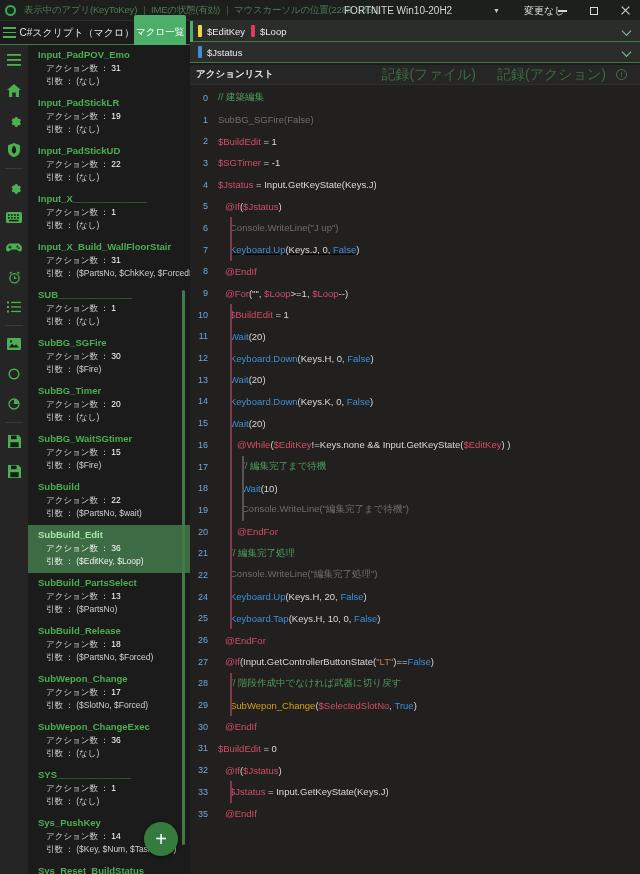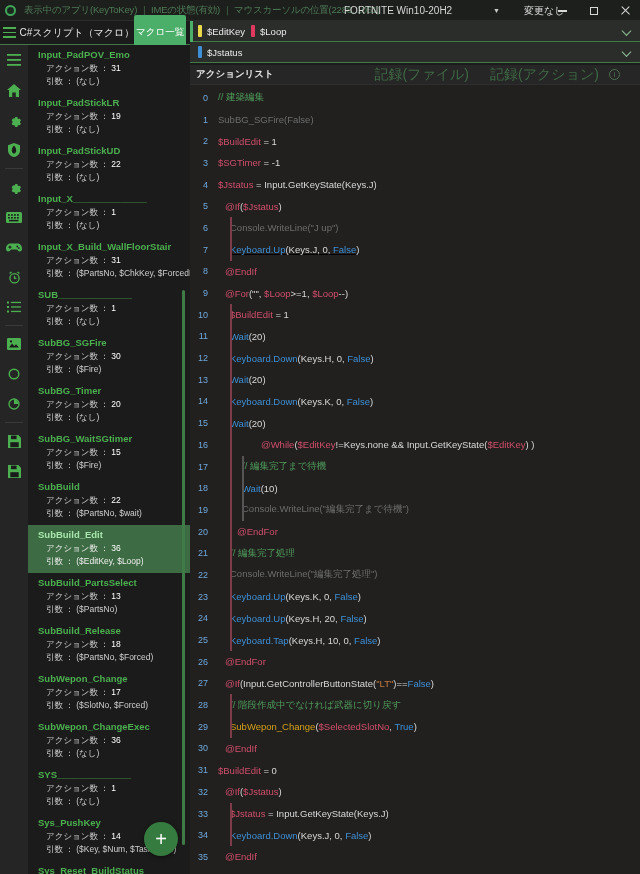--- a/index.html
+++ b/index.html
@@ -138,21 +138,21 @@
     box-shadow: 0 1px 4px rgba(0,0,0,.5);
   }
 
   
   .actpanel {
     position: absolute; top: 65px; left: 190px; width: 450px; height: 809px;
     background: #21201f; overflow: hidden;
   }
   .act-head {
     height: 20px; background: #262626; display: flex; align-items: center;
-    padding: 0 20px 0 6px; border-bottom: 1px solid #2e2e2e; justify-content: center;
+    padding: 0 13px 0 6px; border-bottom: 1px solid #2e2e2e; justify-content: center;
   }
   .act-head .ttl { font-size: 9.5px; color: #e6e6e6; font-weight: bold; }
   .act-head .sp { flex: 1; }
   .act-head .lnk { font-size: 14px; color: #3e6a44; margin-left: 21px; white-space: nowrap; }
   .act-head .info {
     margin-left: 10px; width: 11px; height: 11px; border-radius: 50%;
     border: 1.2px solid #4d6f51; color: #4d6f51; font-size: 8px;
     display:flex; align-items:center; justify-content:center;
   }
   .code { position: relative; padding-top: 2px; }
@@ -524,21 +524,21 @@
           <span class="txt" style="margin-left: 12px;"><span class="t-fn">Keyboard.Down</span><span class="t-plain">(Keys.K, 0, </span><span class="t-bool">False</span><span class="t-plain">)</span></span>
         </div>
         <div class="ln">
           <span class="guide g1"></span>
           <span class="no">15</span>
           <span class="txt" style="margin-left: 12px;"><span class="t-fn">Wait</span><span class="t-plain">(20)</span></span>
         </div>
         <div class="ln">
           <span class="guide g1"></span>
           <span class="no">16</span>
-          <span class="txt" style="margin-left: 12px; padding-left: 24px;"><span class="t-kw">@While</span><span class="t-plain">(</span><span class="t-var">$EditKey</span><span class="t-plain">!=Keys.none &amp;&amp; Input.GetKeyState(</span><span class="t-var">$EditKey</span><span class="t-plain">) )</span></span>
+          <span class="txt" style="margin-left: 12px;"><span class="t-kw">@While</span><span class="t-plain">(</span><span class="t-var">$EditKey</span><span class="t-plain">!=Keys.none &amp;&amp; Input.GetKeyState(</span><span class="t-var">$EditKey</span><span class="t-plain">) )</span></span>
         </div>
         <div class="ln">
           <span class="guide g1"></span>
           <span class="guide g2"></span>
           <span class="no">17</span>
           <span class="txt" style="margin-left: 24px;"><span class="t-com">// 編集完了まで待機</span></span>
         </div>
         <div class="ln">
           <span class="guide g1"></span>
           <span class="guide g2"></span>
@@ -561,25 +561,20 @@
           <span class="no">21</span>
           <span class="txt" style="margin-left: 12px;"><span class="t-com">// 編集完了処理</span></span>
         </div>
         <div class="ln">
           <span class="guide g1"></span>
           <span class="no">22</span>
           <span class="txt" style="margin-left: 12px;"><span class="t-gray">Console.WriteLine("編集完了処理")</span></span>
         </div>
         <div class="ln">
           <span class="guide g1"></span>
-          <span class="no">23</span>
-          <span class="txt" style="margin-left: 12px;"><span class="t-fn">Keyboard.Up</span><span class="t-plain">(Keys.K, 0, </span><span class="t-bool">False</span><span class="t-plain">)</span></span>
-        </div>
-        <div class="ln">
-          <span class="guide g1"></span>
           <span class="no">24</span>
           <span class="txt" style="margin-left: 12px;"><span class="t-fn">Keyboard.Up</span><span class="t-plain">(Keys.H, 20, </span><span class="t-bool">False</span><span class="t-plain">)</span></span>
         </div>
         <div class="ln">
           <span class="guide g1"></span>
           <span class="no">25</span>
           <span class="txt" style="margin-left: 12px;"><span class="t-fn">Keyboard.Tap</span><span class="t-plain">(Keys.H, 10, 0, </span><span class="t-bool">False</span><span class="t-plain">)</span></span>
         </div>
         <div class="ln">
           <span class="no">26</span>
@@ -610,24 +605,19 @@
         <div class="ln">
           <span class="no">32</span>
           <span class="txt" style="margin-left: 0px;"><span class="t-kw">@If</span><span class="t-plain">(</span><span class="t-var">$Jstatus</span><span class="t-plain">)</span></span>
         </div>
         <div class="ln">
           <span class="guide g1"></span>
           <span class="no">33</span>
           <span class="txt" style="margin-left: 12px;"><span class="t-var">$Jstatus</span><span class="t-plain"> = Input.GetKeyState(Keys.J)</span></span>
         </div>
         <div class="ln">
-          <span class="guide g1"></span>
-          <span class="no">34</span>
-          <span class="txt" style="margin-left: 12px;"><span class="t-fn">Keyboard.Down</span><span class="t-plain">(Keys.J, 0, </span><span class="t-bool">False</span><span class="t-plain">)</span></span>
-        </div>
-        <div class="ln">
           <span class="no">35</span>
           <span class="txt" style="margin-left: 0px;"><span class="t-kw">@EndIf</span></span>
         </div>
       </div>
   </div>
 
 </div>
 
 </body></html>

